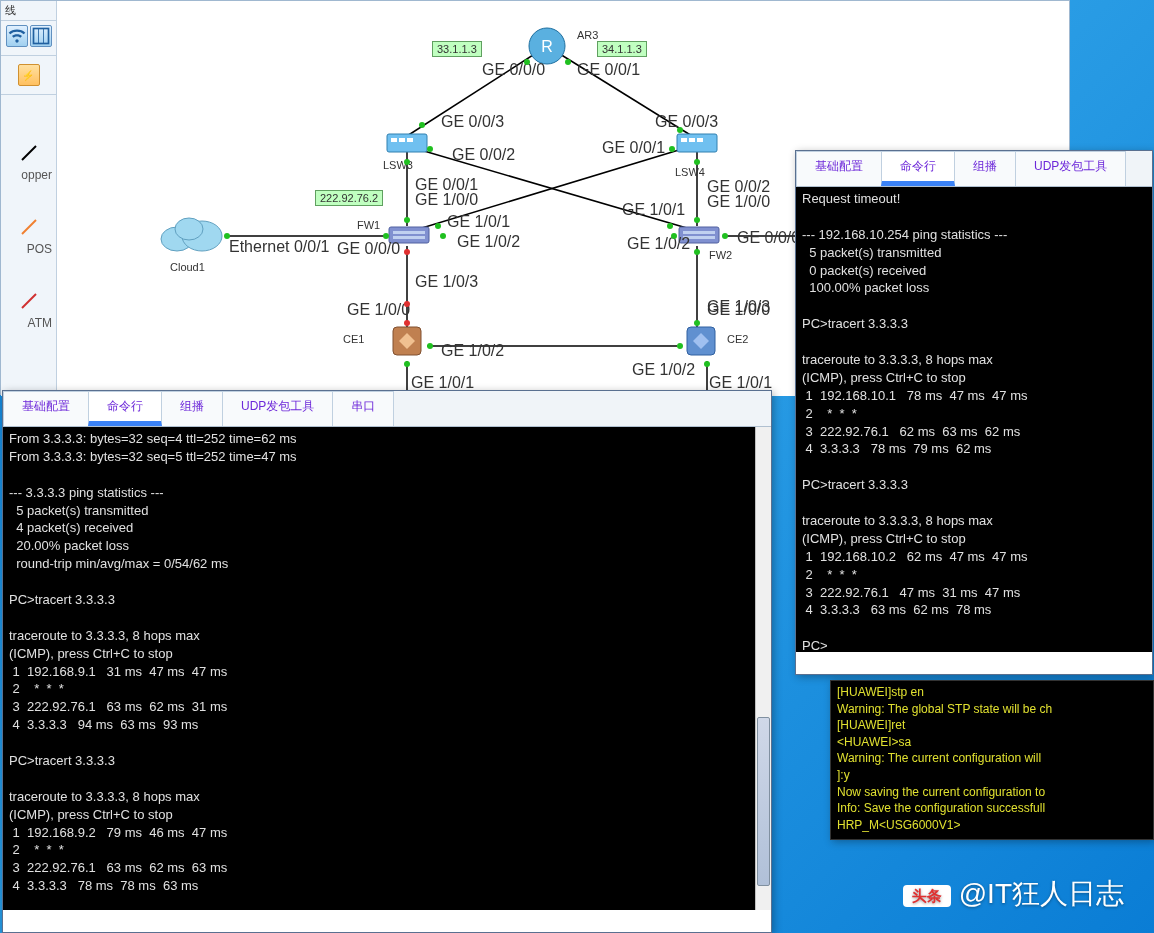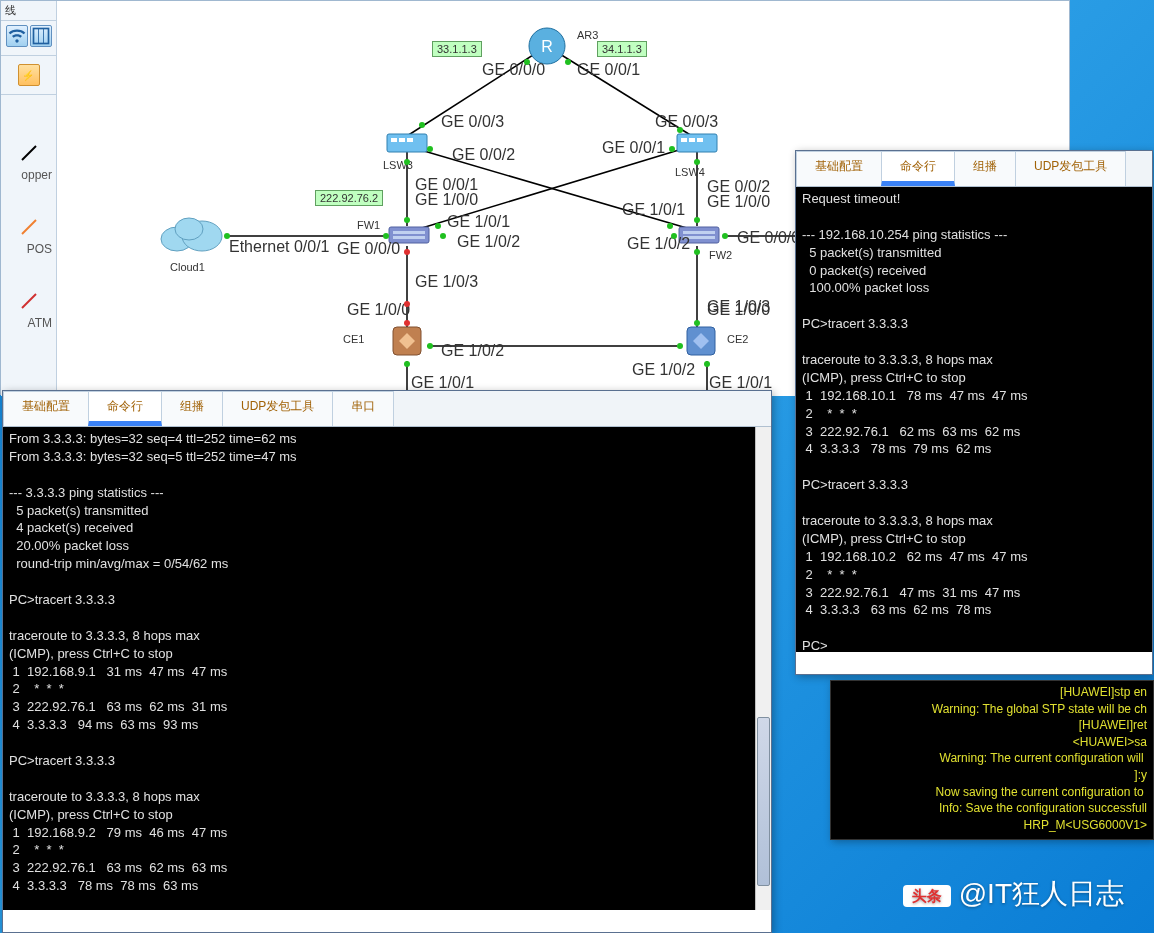--- a/index.html
+++ b/index.html
@@ -28,24 +28,24 @@
 .dot{position:absolute;width:6px;height:6px;border-radius:50%;}
 .dot.green{background:#20c020;}
 .dot.red{background:#e03030;}
 
 .window{position:absolute;background:#fff;border:1px solid #5a7090;box-shadow:2px 2px 8px rgba(0,0,0,0.3);}
 .titlebar{height:28px;background:linear-gradient(#f0f6fc,#d8e6f4);display:flex;align-items:center;padding:0 6px;font-size:12px;color:#2050a0;border-bottom:1px solid #b0c0d0;}
 .titlebar-icon{width:14px;height:14px;margin-right:6px;color:#2070c0;}
 .titlebar-spacer{flex:1;}
 .win-btn{width:26px;height:18px;margin-left:2px;background:linear-gradient(#f8f8f8,#e0e0e0);border:1px solid #a0a0a0;border-radius:2px;display:flex;align-items:center;justify-content:center;font-size:11px;cursor:pointer;}
 .tabs{display:flex;background:#f0f4f8;border-bottom:1px solid #b0c0d0;}
-.tab{padding:6px 18px;font-size:12px;background:#f8fafc;border:1px solid #c0d0e0;border-bottom:none;margin-right:-1px;cursor:pointer;color:#a16207;}
+.tab{padding:6px 18px;font-size:12px;background:#f8fafc;border:1px solid #c0d0e0;border-bottom:none;margin-right:-1px;cursor:pointer;color:#6d28d9;}
 .tab.active{background:#fff;border-bottom:5px solid #3b82f6;position:relative;z-index:1;}
 .terminal{background:#000;color:#e0e0e0;font-family:"Consolas","Courier New",monospace;font-size:13px;line-height:1.3;padding:4px 6px;overflow:hidden;white-space:pre;}
-.terminal-yellow{color:#e0e030;text-align:right;}
+.terminal-yellow{color:#e0e030;}
 .scrollbar{position:absolute;right:0;top:0;bottom:0;width:16px;background:#f0f0f0;border-left:1px solid #c0c0c0;}
 .scroll-thumb{position:absolute;left:1px;right:1px;background:linear-gradient(#d0d8e8,#b0c0d8);border:1px solid #8090a0;border-radius:2px;}
 .watermark{position:absolute;right:30px;bottom:20px;font-size:28px;color:#fff;font-weight:400;text-shadow:0 1px 3px rgba(0,0,0,0.4);}
 .watermark-icon{display:inline-block;background:#fff;color:#e03030;font-size:15px;width:48px;height:22px;border-radius:4px;text-align:center;line-height:22px;vertical-align:middle;margin-right:8px;font-weight:bold;}
 </style>
 </head>
 <body>
 
 <div class="main-canvas">
   <div class="toolbar-left">

